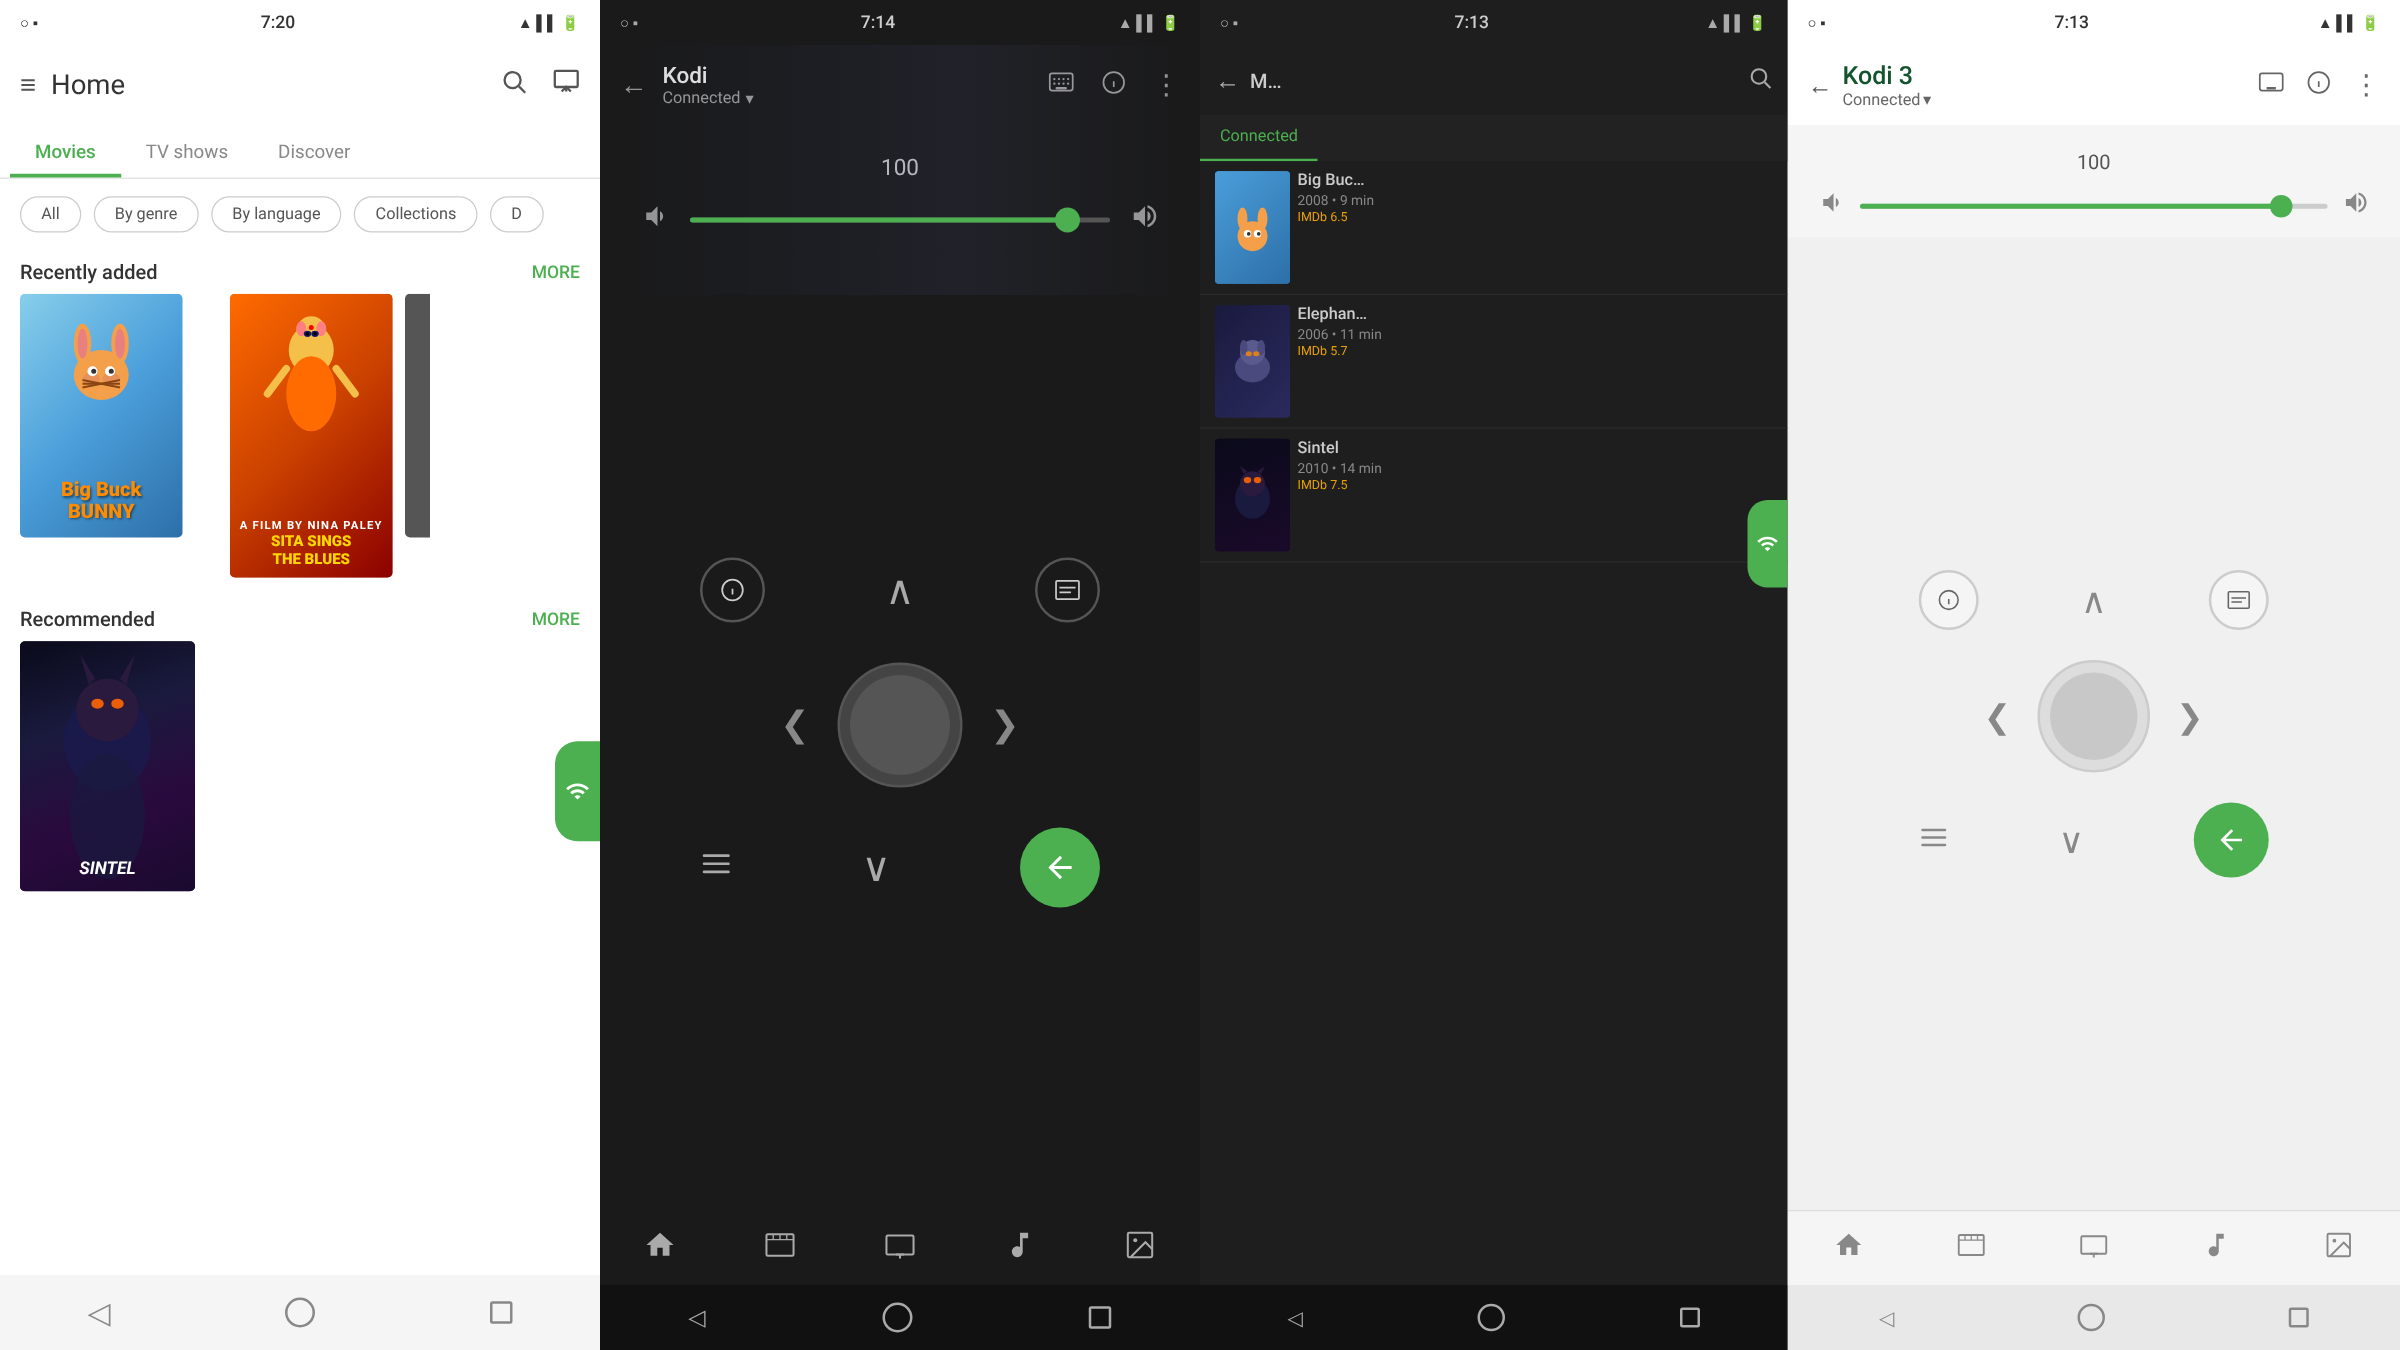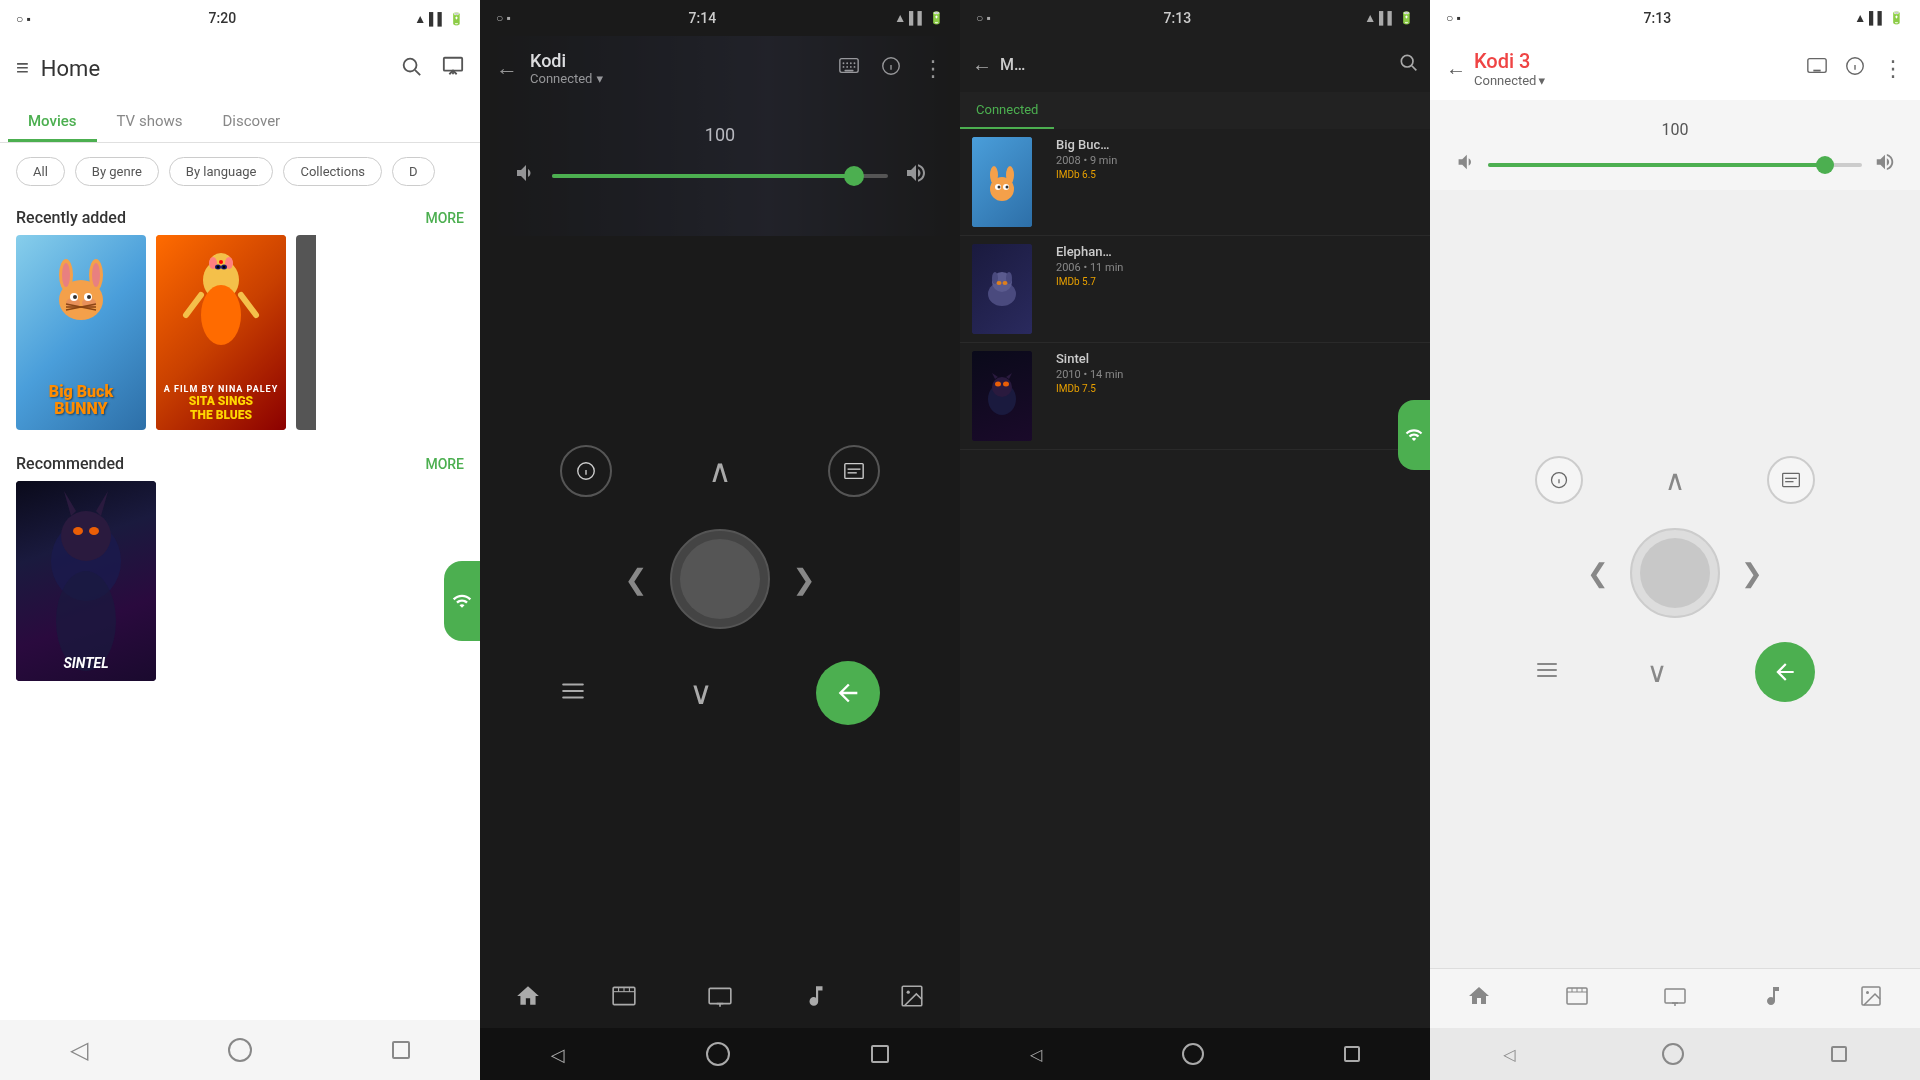--- a/index.html
+++ b/index.html
@@ -121,23 +121,23 @@
       background: linear-gradient(180deg, #1a1a2e 0%, #16213e 60%, #0f3460 100%);
       width: 130px; height: 195px; border-radius: 4px;
       display: flex; flex-direction: column; align-items: center; justify-content: center;
       flex-shrink: 0; position: relative; overflow: hidden;
     }
     .thumb-tos-title { color: #fff; font-size: 11px; font-weight: 700; text-align: center; text-transform: uppercase; letter-spacing: 1px; position: absolute; bottom: 16px; left: 0; right: 0; text-align: center; }
 
     
     .thumb-sita {
       background: linear-gradient(135deg, #ff6b00 0%, #c94000 50%, #8b0000 100%);
-      width: 130px; height: 195px; border-radius: 4px;
+      width: 130px; height: 227px; border-radius: 4px;
       display: flex; flex-direction: column; align-items: center; justify-content: flex-end;
-      padding: 8px; flex-shrink: 0; position: relative; overflow: hidden;
+      padding: 8px; flex-shrink: 0; position: relative; overflow: hidden; margin-left: 28px;
     }
 
     .nav-bar {
       position: absolute; bottom: 0; left: 0; right: 0;
       height: 60px; background: #f5f5f5;
       display: flex; align-items: center; justify-content: space-around;
     }
     .nav-btn { font-size: 24px; color: #888; cursor: pointer; }
 
     
@@ -311,21 +311,21 @@
     }
 
     .kodi3-toolbar {
       height: 64px;
       display: flex;
       align-items: center;
       padding: 0 16px;
       gap: 8px;
       background: #fff;
     }
-    .kodi3-title { font-size: 20px; color: #ef4444; font-weight: 500; }
+    .kodi3-title { font-size: 20px; color: #14532d; font-weight: 500; }
     .kodi3-connected { font-size: 13px; color: #666; display: flex; align-items: center; gap: 2px; }
 
     .kodi3-vol-section {
       padding: 20px 24px 12px;
       background: #f5f5f5;
       display: flex;
       flex-direction: column;
       align-items: center;
       gap: 12px;
     }
@@ -393,21 +393,21 @@
       height: 52px;
       background: #e8e8e8;
       display: flex;
       align-items: center;
       justify-content: space-around;
     }
 
     
     .movie-list-item {
       display: flex;
-      gap: 24px;
+      gap: 6px;
       padding: 8px 12px;
       border-bottom: 1px solid #2a2a2a;
       align-items: flex-start;
     }
     .movie-list-info { flex: 1; }
     .movie-list-title { font-size: 13px; color: #ccc; font-weight: 500; }
     .movie-list-meta { font-size: 11px; color: #888; margin-top: 2px; }
     .imdb-badge { font-size: 10px; color: #e8a000; margin-top: 2px; }
 
     .tabs-bar-dark {

